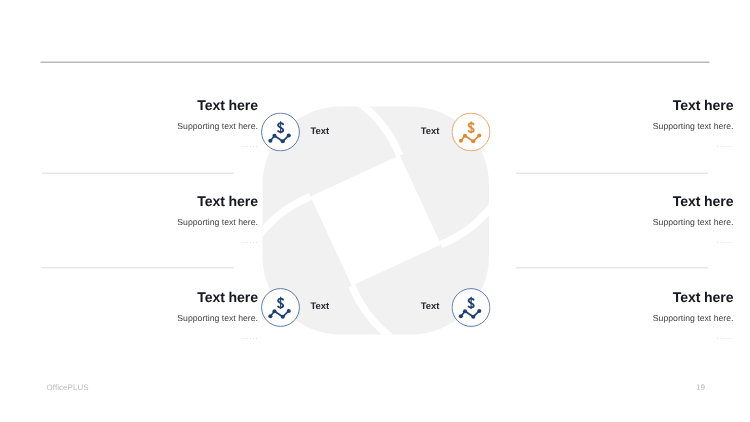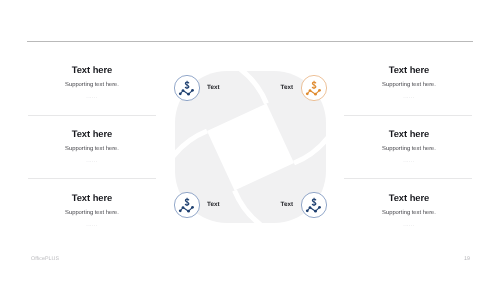--- a/index.html
+++ b/index.html
@@ -4,21 +4,21 @@
 <style>
   html,body{margin:0;padding:0;background:#ffffff;}
   body{width:500px;height:281px;font-family:"Liberation Sans",sans-serif;overflow:hidden;
        -webkit-font-smoothing:antialiased;text-rendering:geometricPrecision;}
   #slide{position:relative;width:500px;height:281px;background:#ffffff;overflow:hidden;}
 
   .top-rule{position:absolute;left:27px;top:41px;width:446px;height:1px;background:#b9b9b9;}
 
   .pinwheel{position:absolute;left:0;top:0;width:500px;height:281px;pointer-events:none;}
 
-  .text-block{position:absolute;width:160px;text-align:center;}
+  .text-block{position:absolute;width:160px;text-align:right;}
   .tb-title{font-size:9.4px;font-weight:bold;color:#17181d;line-height:11px;letter-spacing:-0.05px;}
   .tb-sub{font-size:5.8px;font-weight:normal;color:#404046;line-height:8px;margin-top:6px;}
   .tb-dots{font-size:5.4px;color:#d2d2d6;line-height:7px;margin-top:5px;letter-spacing:0.4px;}
 
   .row-divider{position:absolute;height:1px;background:#e7e7e8;}
 
   .icon-group{position:absolute;width:26px;height:26px;}
   .icon-circle{position:absolute;left:0;top:0;width:26px;height:26px;}
   .icon-label{position:absolute;top:9px;font-size:6.3px;font-weight:bold;color:#26272c;
               line-height:8px;white-space:nowrap;}

